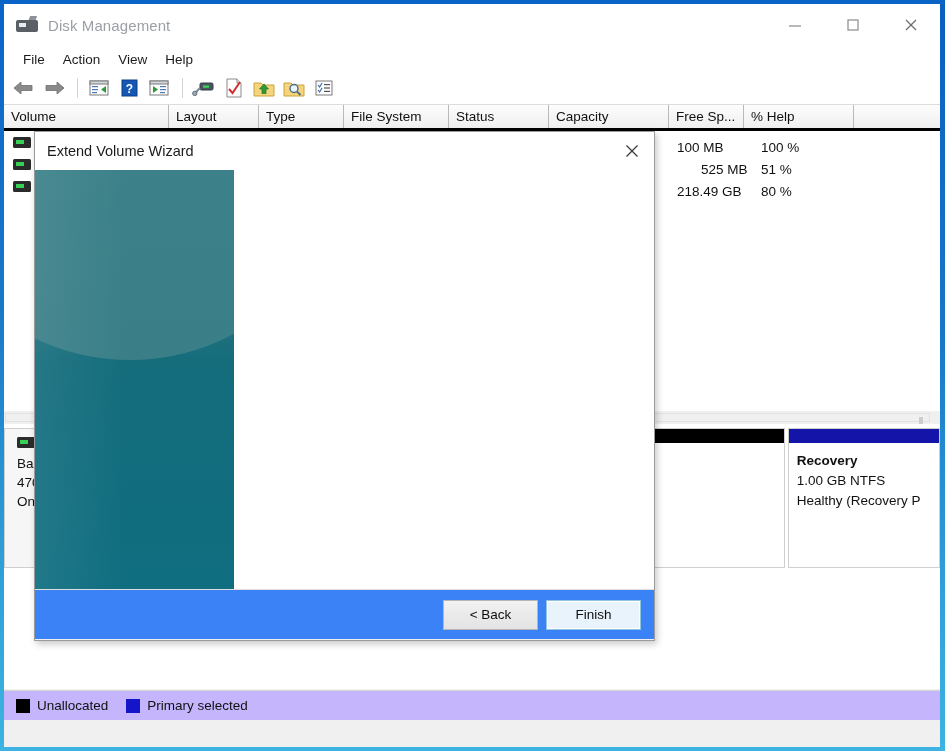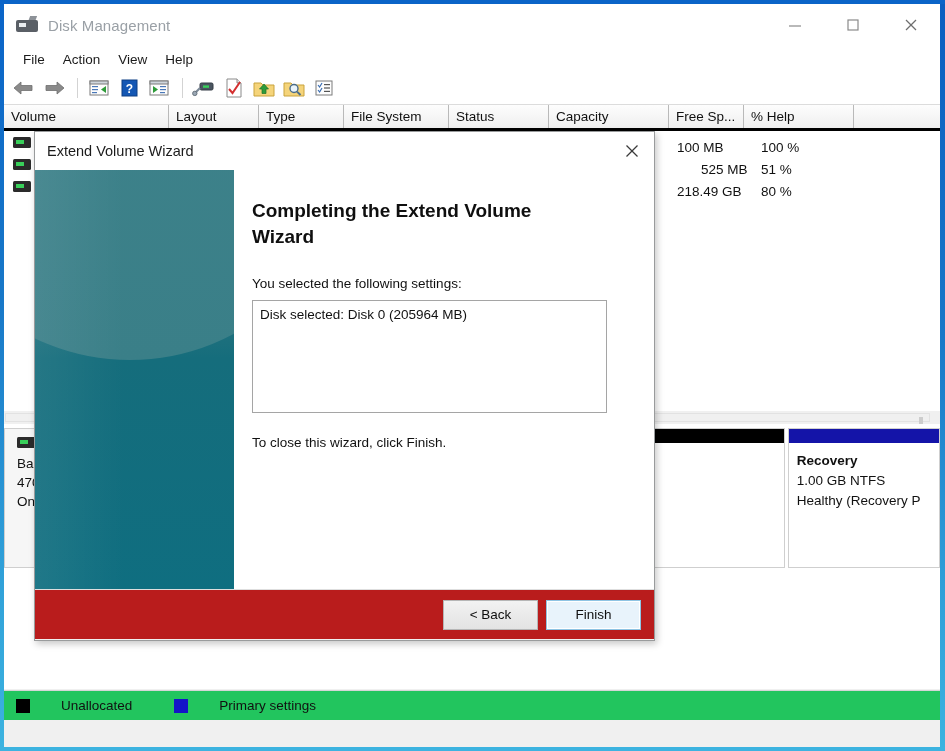--- a/index.html
+++ b/index.html
@@ -157,22 +157,22 @@
     border: 1px solid #cfcfcf; box-sizing: border-box; background: #fff;
     margin-left: 3px; position: relative;
   }
   .part .bar { height: 14px; }
   .part .ptxt { padding: 8px 0 0 8px; font-size: 13.5px; color: #111; line-height: 20px; white-space: nowrap; overflow: hidden; }
   .part .ptxt b { font-weight: bold; }
 
   
   .legend {
     position: absolute; left: 4px; top: 690px; width: 936px; height: 30px;
-    background: #22c55e; display: flex; align-items: center; padding-left: 12px;
-    box-sizing: border-box; border-top: 1px solid #d6d6d6; gap: 24px;
+    background: #c4b5fd; display: flex; align-items: center; padding-left: 12px;
+    box-sizing: border-box; border-top: 1px solid #d6d6d6;
   }
   .legend .sw { width: 14px; height: 14px; margin-right: 7px; }
   .legend .lb { font-size: 13.5px; color: #111; margin-right: 18px; }
   .statusbar {
     position: absolute; left: 4px; top: 720px; width: 936px; height: 27px;
     background: #f0f0f0;
   }
 
   
   .dialog {
@@ -216,21 +216,21 @@
     font-size: 19px; font-weight: bold; color: #0f0f0f; line-height: 26px;
     width: 330px; margin: 0 0 26px 0;
   }
   .dlg-p { font-size: 13.5px; color: #111; margin: 0 0 9px 0; }
   .dlg-list {
     width: 355px; height: 113px; border: 1px solid #a5a5a5; background: #ffffff;
     box-sizing: border-box; padding: 6px 7px; font-size: 13.5px; color: #111;
   }
   .dlg-p2 { font-size: 13.5px; color: #111; margin: 22px 0 0 0; }
   .dlg-footer {
-    height: 50px; background: #b91c1c; border-top: 1px solid #dedede;
+    height: 50px; background: #3b82f6; border-top: 1px solid #dedede;
     display: flex; align-items: center; justify-content: flex-end;
     padding-right: 13px; box-sizing: border-box;
   }
   .btn {
     width: 93px; height: 28px; font-size: 13.5px; color: #0f0f0f;
     background: linear-gradient(180deg,#f2f2f2 0%, #e3e3e3 100%);
     border: 1px solid #b6b6b6; margin-left: 8px;
     display: flex; align-items: center; justify-content: center;
     font-family: "Liberation Sans", sans-serif;
   }
@@ -424,47 +424,39 @@
           <span>Healthy (Recovery P</span>
         </div>
       </div>
     </div>
   </div>
 
   <div class="legend">
     <div class="sw" style="background:#000000"></div>
     <div class="lb">Unallocated</div>
     <div class="sw" style="background:#1414c8"></div>
-    <div class="lb">Primary settings</div>
+    <div class="lb">Primary selected</div>
   </div>
   <div class="statusbar"></div>
 
   <div class="dialog">
     <div class="dlg-title">
       <div class="t">Extend Volume Wizard</div>
       <div class="dlg-close">
         <svg width="18" height="18" viewBox="0 0 18 18">
             <line x1="3.5" y1="3.5" x2="14.5" y2="14.5" stroke="#3a3a3a" stroke-width="1.3"></line>
             <line x1="14.5" y1="3.5" x2="3.5" y2="14.5" stroke="#3a3a3a" stroke-width="1.3"></line>
           </svg>
       </div>
     </div>
     <div class="dlg-body">
       <div class="banner">
         <div class="arc"></div>
         <div class="sheen"></div>
       </div>
-      <div class="dlg-content">
-        <h1 class="dlg-h1">Completing the Extend Volume Wizard</h1>
-        <p class="dlg-p">You selected the following settings:</p>
-        <div class="dlg-list">
-          <div>Disk selected: Disk 0 (205964 MB)</div>
-        </div>
-        <p class="dlg-p2">To close this wizard, click Finish.</p>
-      </div>
     </div>
     <div class="dlg-footer">
       <div class="btn">&lt; Back</div>
       <div class="btn primary">Finish</div>
     </div>
   </div>
 
 </div>
 
 </body></html>

